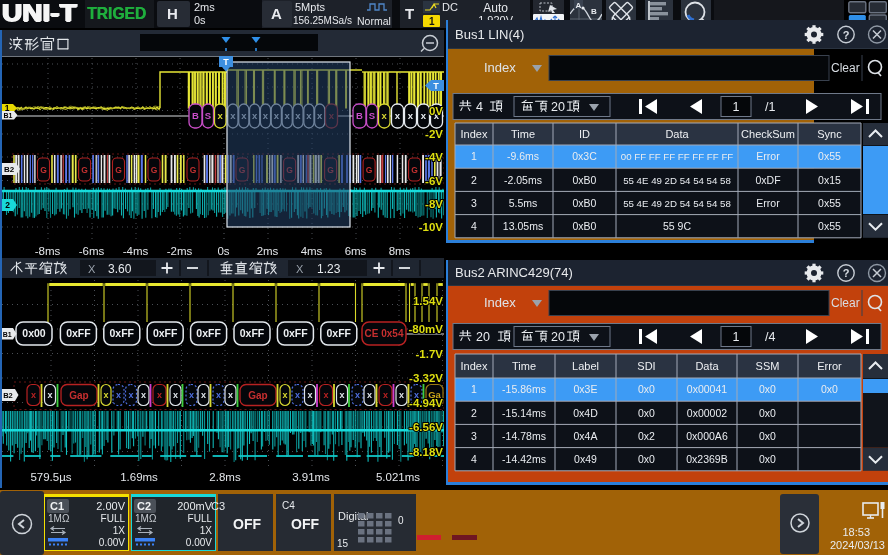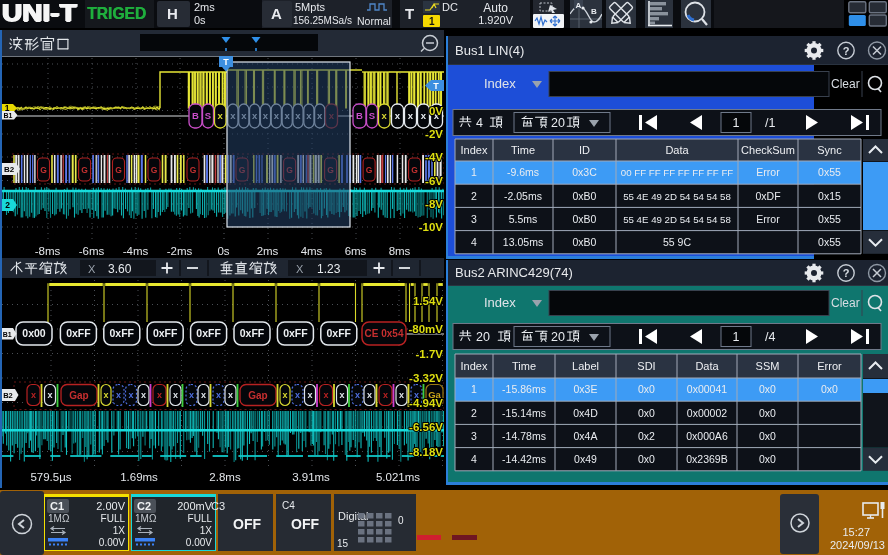--- a/index.html
+++ b/index.html
@@ -1234,21 +1234,21 @@
     <text x="443" y="128.5" text-anchor="end" font-size="11.5" font-weight="bold" fill="#dede10" stroke="#000" stroke-width="2" paint-order="stroke">-4.94V</text>
     <text x="443" y="153" text-anchor="end" font-size="11.5" font-weight="bold" fill="#dede10" stroke="#000" stroke-width="2" paint-order="stroke">-6.56V</text>
     <text x="443" y="177.5" text-anchor="end" font-size="11.5" font-weight="bold" fill="#dede10" stroke="#000" stroke-width="2" paint-order="stroke">-8.18V</text>
     <text x="51" y="203" text-anchor="middle" font-size="11.5" fill="#e3e6ea">579.5µs</text>
     <text x="139" y="203" text-anchor="middle" font-size="11.5" fill="#e3e6ea">1.69ms</text>
     <text x="225" y="203" text-anchor="middle" font-size="11.5" fill="#e3e6ea">2.8ms</text>
     <text x="311" y="203" text-anchor="middle" font-size="11.5" fill="#e3e6ea">3.91ms</text>
     <text x="398" y="203" text-anchor="middle" font-size="11.5" fill="#e3e6ea">5.021ms</text>
   </svg>
 <div class="ab" style="left:0;top:30px;width:2px;height:458px;background:#2465b5"></div>
-<div class="ab" style="left:446px;top:36px;width:368px;height:223px;background:#1d4ed8;border-left:2px solid #2b7fd9;border-bottom:3px solid #2b7fd9">
+<div class="ab" style="left:446px;top:20px;width:368px;height:223px;background:#a16207;border-left:2px solid #2b7fd9;border-bottom:3px solid #2b7fd9">
     <div class="ab" style="left:0;top:0;width:440px;height:29px;background:#1c2330;border-bottom:1px solid #2a3340"></div>
     <div class="tx" style="left:7px;top:6.5px;font-size:13px;color:#e8eaed">Bus1 LIN(4)</div>
     <svg class="ab" style="left:340px;top:0" width="100" height="29">
       <g transform="translate(26,14.5)">
         <circle r="7.5" fill="#e8eaed"></circle>
         <circle r="3" fill="#1c2330"></circle>
         <rect x="-1.6" y="-9.3" width="3.2" height="4" fill="#e8eaed" transform="rotate(0)"></rect>
         <rect x="-1.6" y="-9.3" width="3.2" height="4" fill="#e8eaed" transform="rotate(45)"></rect>
         <rect x="-1.6" y="-9.3" width="3.2" height="4" fill="#e8eaed" transform="rotate(90)"></rect>
         <rect x="-1.6" y="-9.3" width="3.2" height="4" fill="#e8eaed" transform="rotate(135)"></rect>
@@ -1383,21 +1383,21 @@
       <text x="320.0" y="107.99999999999999" text-anchor="middle" font-size="10.5" fill="#e9ecf0" font-family="Liberation Sans"></text>
       <text x="381.5" y="107.99999999999999" text-anchor="middle" font-size="10.5" fill="#e9ecf0" font-family="Liberation Sans">0x55</text>
       <rect x="415" y="1" width="25" height="22" fill="#262e3b"></rect>
       <path d="M421,15.0 l6.5,-6.5 l6.5,6.5" fill="none" stroke="#e8ecf0" stroke-width="2"></path>
       <rect x="415" y="92.6" width="25" height="23.2" fill="#262e3b"></rect>
       <path d="M421,101.2 l6.5,6.5 l6.5,-6.5" fill="none" stroke="#e8ecf0" stroke-width="2"></path>
       <rect x="415" y="23" width="25" height="69.6" fill="#10141b"></rect>
       <rect x="415" y="24" width="25" height="68" fill="#3d9bf5"></rect>
     </svg>
   </div>
-<div class="ab" style="left:446px;top:260px;width:442px;height:225px;background:#0f766e;border-left:2px solid #2b7fd9;border-bottom:3px solid #2b7fd9">
+<div class="ab" style="left:446px;top:260px;width:442px;height:225px;background:#c2410c;border-left:2px solid #2b7fd9;border-bottom:3px solid #2b7fd9">
     <div class="ab" style="left:0;top:0;width:440px;height:26px;background:#1c2330;border-bottom:1px solid #2a3340"></div>
     <div class="tx" style="left:7px;top:5.0px;font-size:13px;color:#e8eaed">Bus2 ARINC429(74)</div>
     <svg class="ab" style="left:340px;top:0" width="100" height="26">
       <g transform="translate(26,13.0)">
         <circle r="7.5" fill="#e8eaed"></circle>
         <circle r="3" fill="#1c2330"></circle>
         <rect x="-1.6" y="-9.3" width="3.2" height="4" fill="#e8eaed" transform="rotate(0)"></rect>
         <rect x="-1.6" y="-9.3" width="3.2" height="4" fill="#e8eaed" transform="rotate(45)"></rect>
         <rect x="-1.6" y="-9.3" width="3.2" height="4" fill="#e8eaed" transform="rotate(90)"></rect>
         <rect x="-1.6" y="-9.3" width="3.2" height="4" fill="#e8eaed" transform="rotate(135)"></rect>
@@ -1616,14 +1616,14 @@
       <circle cx="14" cy="14" r="9" fill="none" stroke="#cfd4da" stroke-width="1.5"></circle>
       <path d="M12,10 l5,4 l-5,4" fill="none" stroke="#cfd4da" stroke-width="2"></path>
     </svg>
     <svg class="ab" style="left:862px;top:12px" width="24" height="20">
       <rect x="1" y="1" width="15" height="12" fill="none" stroke="#e8ebee" stroke-width="1.6"></rect>
       <line x1="5" y1="16" x2="12" y2="16" stroke="#e8ebee" stroke-width="1.6"></line>
       <line x1="8.5" y1="13" x2="8.5" y2="16" stroke="#e8ebee" stroke-width="1.3"></line>
       <rect x="18.5" y="0" width="4" height="7" fill="#e8ebee"></rect>
       <line x1="20.5" y1="7" x2="20.5" y2="16" stroke="#e8ebee" stroke-width="1.6"></line>
     </svg>
-    <div class="tx" style="left:870px;top:36px;font-size:11px;color:#e8ebee;transform:translateX(-100%)">15:27</div>
-    <div class="tx" style="left:885px;top:49px;font-size:11px;color:#e8ebee;transform:translateX(-100%)">2024/09/13</div>
+    <div class="tx" style="left:870px;top:36px;font-size:11px;color:#e8ebee;transform:translateX(-100%)">18:53</div>
+    <div class="tx" style="left:885px;top:49px;font-size:11px;color:#e8ebee;transform:translateX(-100%)">2024/03/13</div>
   </div>
 </body></html>

